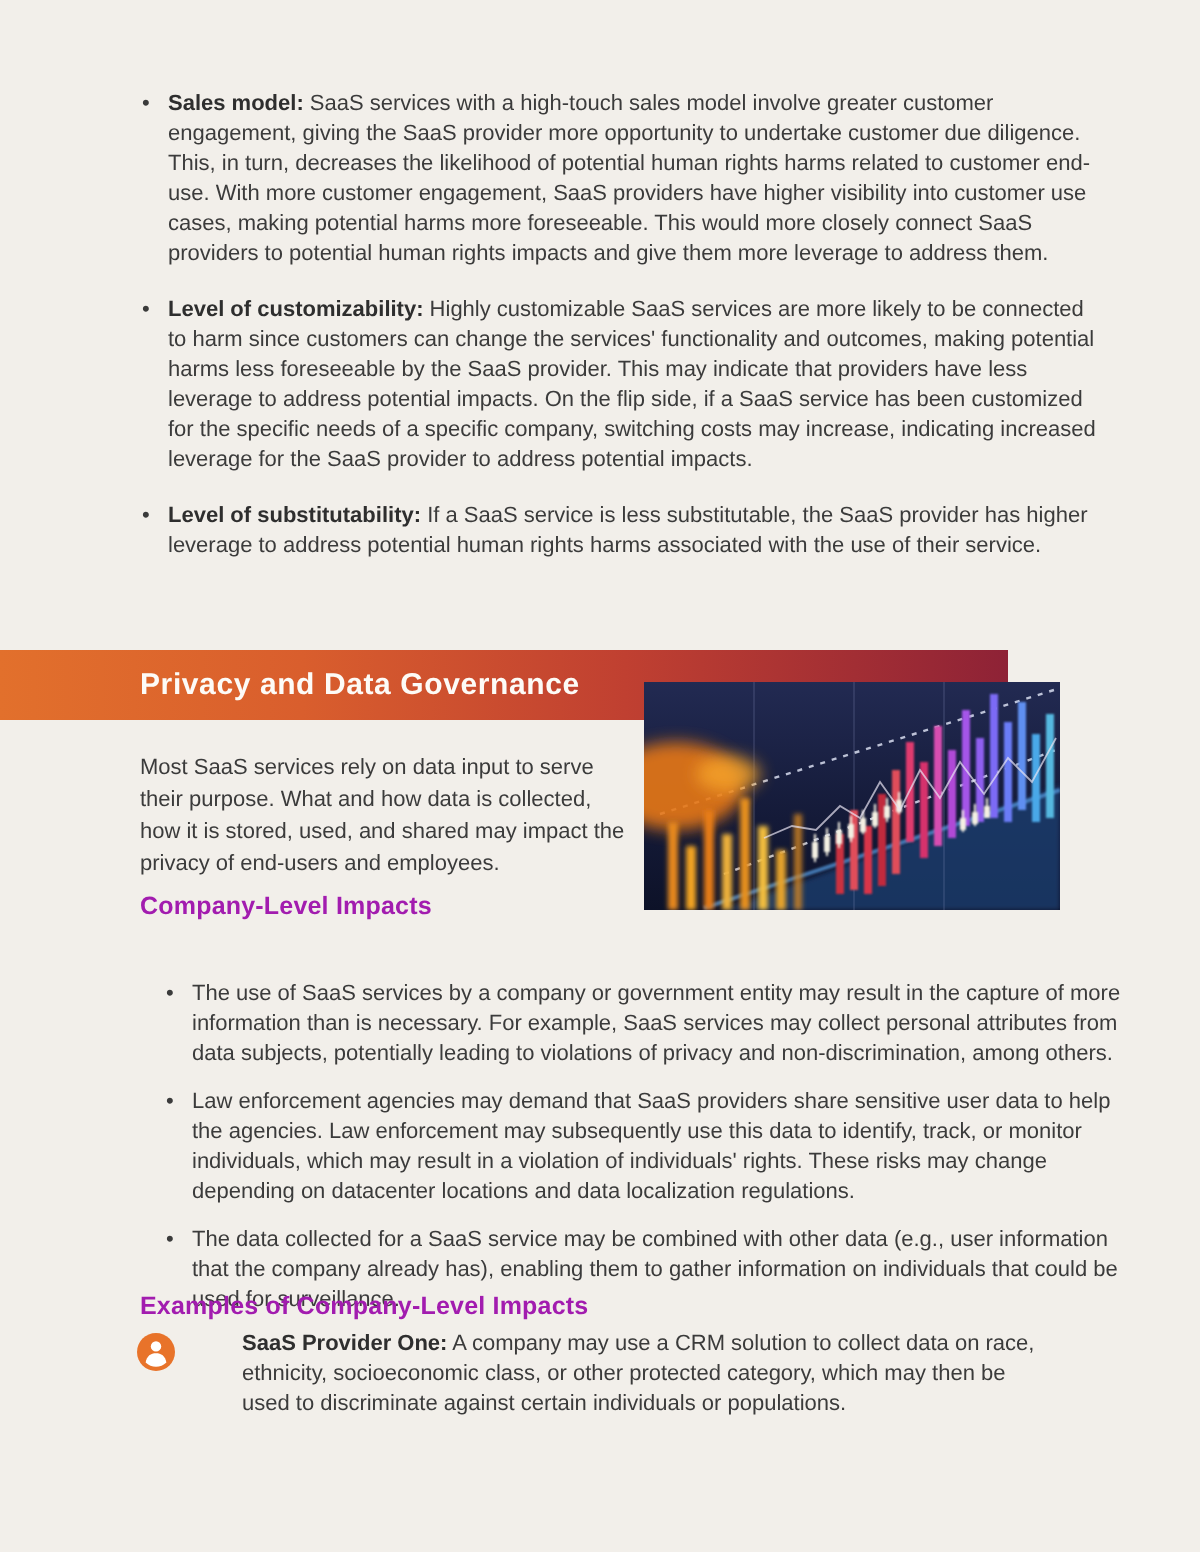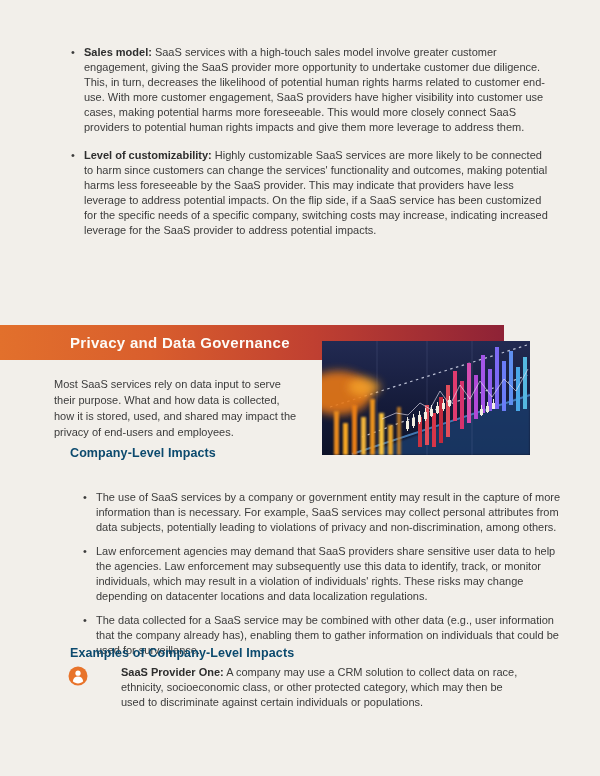--- a/index.html
+++ b/index.html
@@ -19,24 +19,24 @@
   
   .banner { position:absolute; top:325px; left:0; width:504px; height:35px;
     background:linear-gradient(90deg,#E2702C 0%, #D95E2D 30%, #C04031 62%, #8E2236 100%);
     display:flex; align-items:center; }
   .banner-title { color:#FDFBF7; font-size:15px; font-weight:600;
     letter-spacing:0.3px; padding-left:70px; }
   
   .photo { position:absolute; top:341px; left:322px; width:208px; height:114px; }
   .photo svg { display:block; }
   
-  .intro { position:absolute; top:376px; left:54px; width:248px; line-height:16px; }
+  .intro { position:absolute; top:376px; left:70px; width:248px; line-height:16px; }
   
   .h-maroon { position:absolute; left:70px; margin:0; font-size:12.5px;
-    font-weight:bold; color:#0c4a6e; letter-spacing:0.1px; }
+    font-weight:bold; color:#a21caf; letter-spacing:0.1px; }
   .h-company { top:446px; }
   .h-examples { top:646px; }
   
   .company-list { position:absolute; top:478px; left:70px; width:480px;
     list-style:none; margin:12px; padding:0; }
   .company-list li { position:relative; padding-left:14px; margin-bottom:9px; }
   .company-list li::before { content:"\2022"; position:absolute; left:1px; top:0; color:#3B3B3B; }
   
   .provider-row { position:absolute; top:665px; left:68px; width:460px;
     display:flex; align-items:flex-start; }
@@ -52,20 +52,23 @@
 <body>
 
 <div class="page">
 
   <ul class="top-list">
     <li>
       <span class="lead">Sales model:</span><span> SaaS services with a high-touch sales model involve greater customer engagement, giving the SaaS provider more opportunity to undertake customer due diligence. This, in turn, decreases the likelihood of potential human rights harms related to customer end-use. With more customer engagement, SaaS providers have higher visibility into customer use cases, making potential harms more foreseeable. This would more closely connect SaaS providers to potential human rights impacts and give them more leverage to address them.</span>
     </li>
     <li>
       <span class="lead">Level of customizability:</span><span> Highly customizable SaaS services are more likely to be connected to harm since customers can change the services' functionality and outcomes, making potential harms less foreseeable by the SaaS provider. This may indicate that providers have less leverage to address potential impacts. On the flip side, if a SaaS service has been customized for the specific needs of a specific company, switching costs may increase, indicating increased leverage for the SaaS provider to address potential impacts.</span>
+    </li>
+    <li>
+      <span class="lead">Level of substitutability:</span><span> If a SaaS service is less substitutable, the SaaS provider has higher leverage to address potential human rights harms associated with the use of their service.</span>
     </li>
   </ul>
 
   <div class="banner">
     <div class="banner-title">Privacy and Data Governance</div>
   </div>
 
   <div class="photo">
     <svg width="208" height="114" viewBox="0 0 208 114" xmlns="http://www.w3.org/2000/svg">
       <defs>

